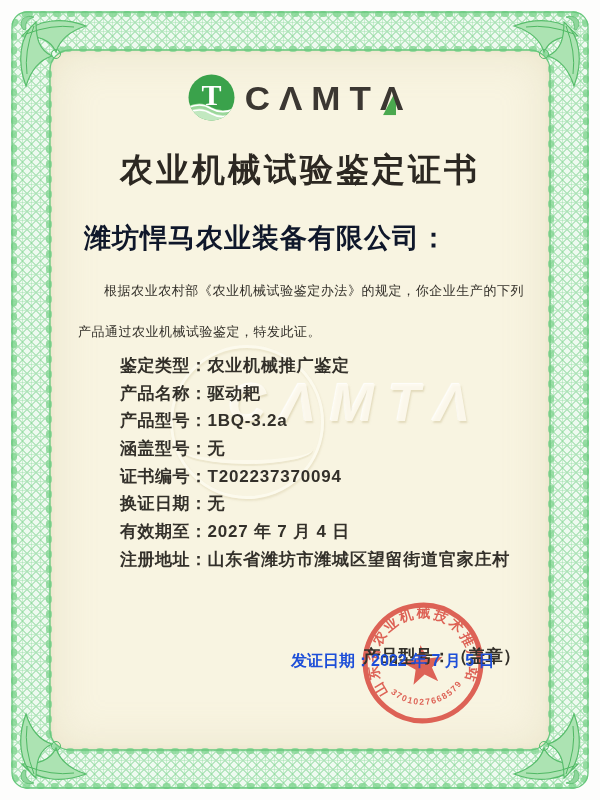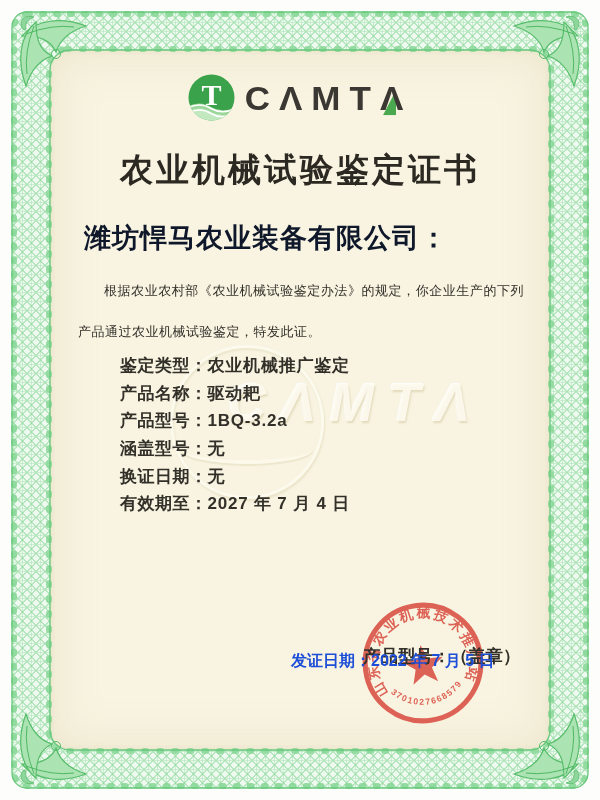--- a/index.html
+++ b/index.html
@@ -145,22 +145,24 @@
 
     <div class="addressee">潍坊悍马农业装备有限公司：</div>
 
     <div class="body-par">根据农业农村部《农业机械试验鉴定办法》的规定，你企业生产的下列产品通过农业机械试验鉴定，特发此证。</div>
 
     <div class="fields">
       <div class="field-row"><span class="field-label">鉴定类型：</span><span class="field-value">农业机械推广鉴定</span></div>
       <div class="field-row"><span class="field-label">产品名称：</span><span class="field-value">驱动耙</span></div>
       <div class="field-row"><span class="field-label">产品型号：</span><span class="field-value">1BQ-3.2a</span></div>
       <div class="field-row"><span class="field-label">涵盖型号：</span><span class="field-value">无</span></div>
+      <div class="field-row"><span class="field-label">证书编号：</span><span class="field-value">T202237370094</span></div>
       <div class="field-row"><span class="field-label">换证日期：</span><span class="field-value">无</span></div>
       <div class="field-row"><span class="field-label">有效期至：</span><span class="field-value">2027 年 7 月 4 日</span></div>
+      <div class="field-row"><span class="field-label">注册地址：</span><span class="field-value">山东省潍坊市潍城区望留街道官家庄村</span></div>
     </div>
 
     <div class="issuer-line">产品型号：（盖章）</div>
     <div class="date-line"><span>发证日期：</span><span>2022 年 7 月 5 日</span></div>
 
     <svg class="seal" viewBox="0 0 140 140" aria-hidden="true">
       <g transform="rotate(-8 70 70)" fill="#da4f43">
         <circle cx="70" cy="70" r="57" fill="none" stroke="#da4f43" stroke-width="5"></circle>
         <polygon points="70,52 75,66.1 90,66.5 78.1,75.6 82.3,90 70,81.5 57.7,90 61.9,75.6 50,66.5 65,66.1"></polygon>
         <path id="sealArcTop" d="M29.2,89 A45,45 0 1 1 110.8,89" fill="none"></path>

